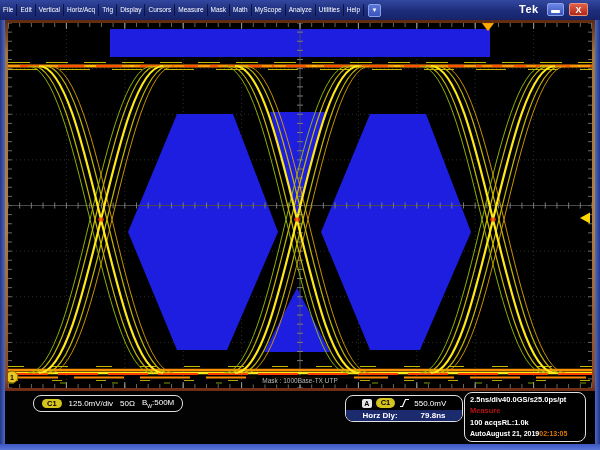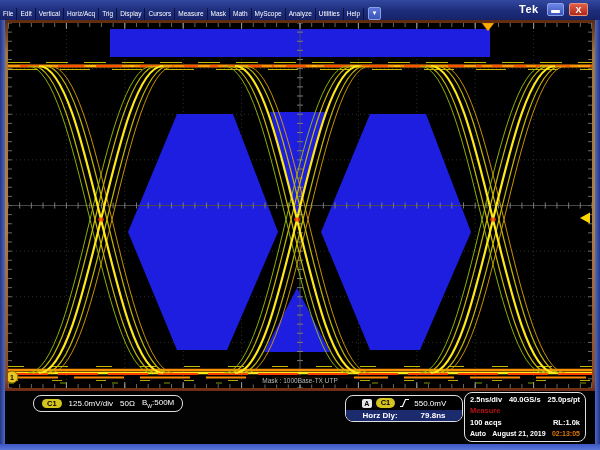--- a/index.html
+++ b/index.html
@@ -9,21 +9,21 @@
 
   .strip-l { position:absolute; left:0; top:0; width:5px; height:450px;
              background:linear-gradient(90deg,#24367e,#4d68cc); }
   .strip-r { position:absolute; left:595px; top:0; width:5px; height:450px;
              background:linear-gradient(90deg,#4d68cc,#24367e); }
   .strip-b { position:absolute; left:0; top:444px; width:600px; height:6px;
              background:linear-gradient(180deg,#3c57c2,#5a76da); }
 
   .menubar { position:absolute; left:0; top:0; width:600px; height:20px;
              background:linear-gradient(180deg,#32479f 0%,#1d2d7a 55%,#16236a 100%);
-             display:flex; align-items:flex-end; color:#fff; z-index:4;
+             display:flex; align-items:center; color:#fff; z-index:4;
              overflow:hidden; white-space:nowrap; }
   .mi { font-size:6.5px; padding:0 3px; height:12px; line-height:12px;
         border-right:1px solid rgba(8,14,58,.85); color:#fff; }
   .more-btn { width:13px; height:13px; margin-left:4px;
               background:linear-gradient(#5b76d8,#3a55b8); border:1px solid #8aa0e8;
               border-radius:2px; color:#fff; font-size:6px; text-align:center; line-height:11px; }
   .logo { position:absolute; left:519px; top:3px; font-weight:bold; font-size:11px;
           color:#fff; letter-spacing:.5px; }
   .win-min { position:absolute; left:547px; top:3px; width:17px; height:13px;
              background:linear-gradient(#6b86e8,#3a55b8); border:1px solid #8aa0e8; border-radius:2px; }
@@ -48,21 +48,21 @@
   #ch1box { left:28px; top:4px; width:150px; height:17px; padding:0 8px; gap:7px; }
   #trigbox { left:340px; top:4px; width:118px; height:27px; flex-direction:column;
              align-items:stretch; overflow:hidden; padding:0; }
   .trig-r1 { display:flex; align-items:center; justify-content:center; gap:4px; height:14px; }
   .abadge { background:#e8e8e8; color:#000; font-size:7px; font-weight:bold;
             width:10px; height:9px; text-align:center; line-height:9px; border-radius:2px; }
   .trig-r2 { background:#1c2a6e; flex:1; display:flex; align-items:center;
              justify-content:center; gap:23px; font-size:8px; font-weight:bold; }
   #acqbox { left:459px; top:1px; width:122px; height:50px; flex-direction:column;
             align-items:stretch; justify-content:space-between; padding:3px 5px; }
-  .acq-row { display:flex; justify-content:space-between; font-size:7.5px;
+  .acq-row { display:flex; font-size:7.5px;
              font-weight:bold; line-height:1.15; }
   .acq-row.last { font-size:7px; }
   .stopped { color:#b41414; }
   .timestr { color:#e07800; }
 </style>
 </head>
 <body>
 
 <div id="win">
   <div class="strip-l"></div>

